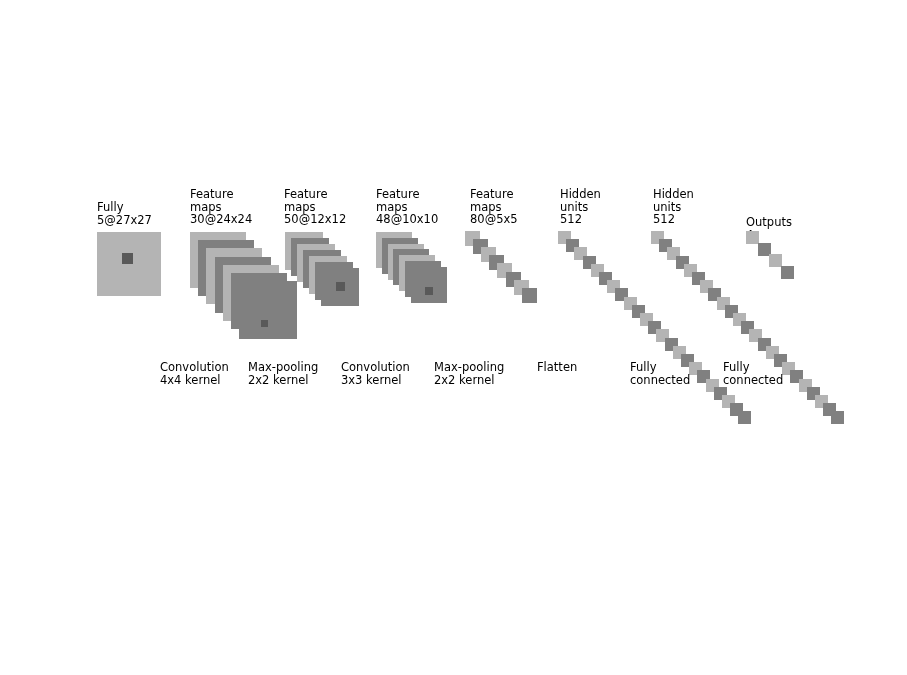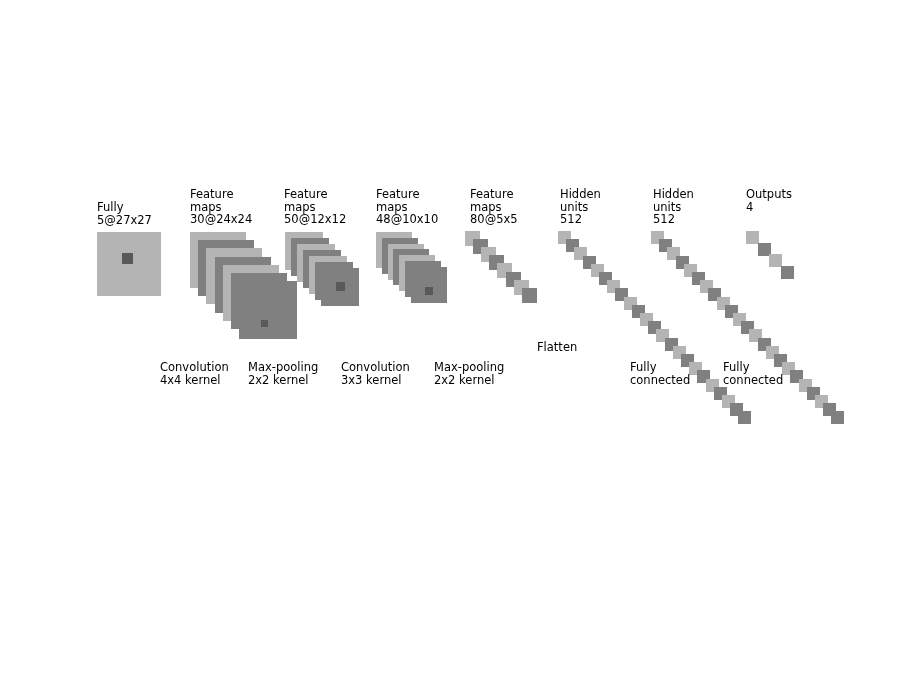--- a/index.html
+++ b/index.html
@@ -154,26 +154,26 @@
       <div class="cell" style="width: 13px; height: 13px; left: 774px; top: 354px; background: rgb(128, 128, 128); z-index: 115;"></div>
       <div class="cell" style="width: 13px; height: 13px; left: 782.2px; top: 362.2px; background: rgb(180, 180, 180); z-index: 116;"></div>
       <div class="cell" style="width: 13px; height: 13px; left: 790.4px; top: 370.4px; background: rgb(128, 128, 128); z-index: 117;"></div>
       <div class="cell" style="width: 13px; height: 13px; left: 798.6px; top: 378.6px; background: rgb(180, 180, 180); z-index: 118;"></div>
       <div class="cell" style="width: 13px; height: 13px; left: 806.8px; top: 386.8px; background: rgb(128, 128, 128); z-index: 119;"></div>
       <div class="cell" style="width: 13px; height: 13px; left: 815px; top: 395px; background: rgb(180, 180, 180); z-index: 120;"></div>
       <div class="cell" style="width: 13px; height: 13px; left: 823.2px; top: 403.2px; background: rgb(128, 128, 128); z-index: 121;"></div>
       <div class="cell" style="width: 13px; height: 13px; left: 831.4px; top: 411.4px; background: rgb(128, 128, 128); z-index: 122;"></div>
     </div>
     <div class="layer-group" style="left: 0px; top: 0px;">
-      <div class="top-label" style="left: 746px; top: 188px;"><div>Outputs</div><div>4</div></div>
+      <div class="top-label" style="left: 746px; top: 216px;"><div>Outputs</div><div>4</div></div>
       <div class="cell" style="width: 13px; height: 13px; left: 746px; top: 231px; background: rgb(180, 180, 180); z-index: 100;"></div>
       <div class="cell" style="width: 13px; height: 13px; left: 757.5px; top: 242.5px; background: rgb(128, 128, 128); z-index: 101;"></div>
       <div class="cell" style="width: 13px; height: 13px; left: 769px; top: 254px; background: rgb(180, 180, 180); z-index: 102;"></div>
       <div class="cell" style="width: 13px; height: 13px; left: 780.5px; top: 265.5px; background: rgb(128, 128, 128); z-index: 103;"></div>
     </div>
     <div class="op-label" style="left: 160px; top: 361px; z-index: 400;"><div>Convolution</div><div>4x4 kernel</div></div>
     <div class="op-label" style="left: 248px; top: 361px; z-index: 400;"><div>Max-pooling</div><div>2x2 kernel</div></div>
     <div class="op-label" style="left: 341px; top: 361px; z-index: 400;"><div>Convolution</div><div>3x3 kernel</div></div>
     <div class="op-label" style="left: 434px; top: 361px; z-index: 400;"><div>Max-pooling</div><div>2x2 kernel</div></div>
-    <div class="op-label" style="left: 537px; top: 341px; z-index: 400;"><div>Flatten</div></div>
+    <div class="op-label" style="left: 537px; top: 361px; z-index: 400;"><div>Flatten</div></div>
     <div class="op-label" style="left: 630px; top: 361px; z-index: 400;"><div>Fully</div><div>connected</div></div>
     <div class="op-label" style="left: 723px; top: 361px; z-index: 400;"><div>Fully</div><div>connected</div></div>
   </div>
 
 </body></html>

